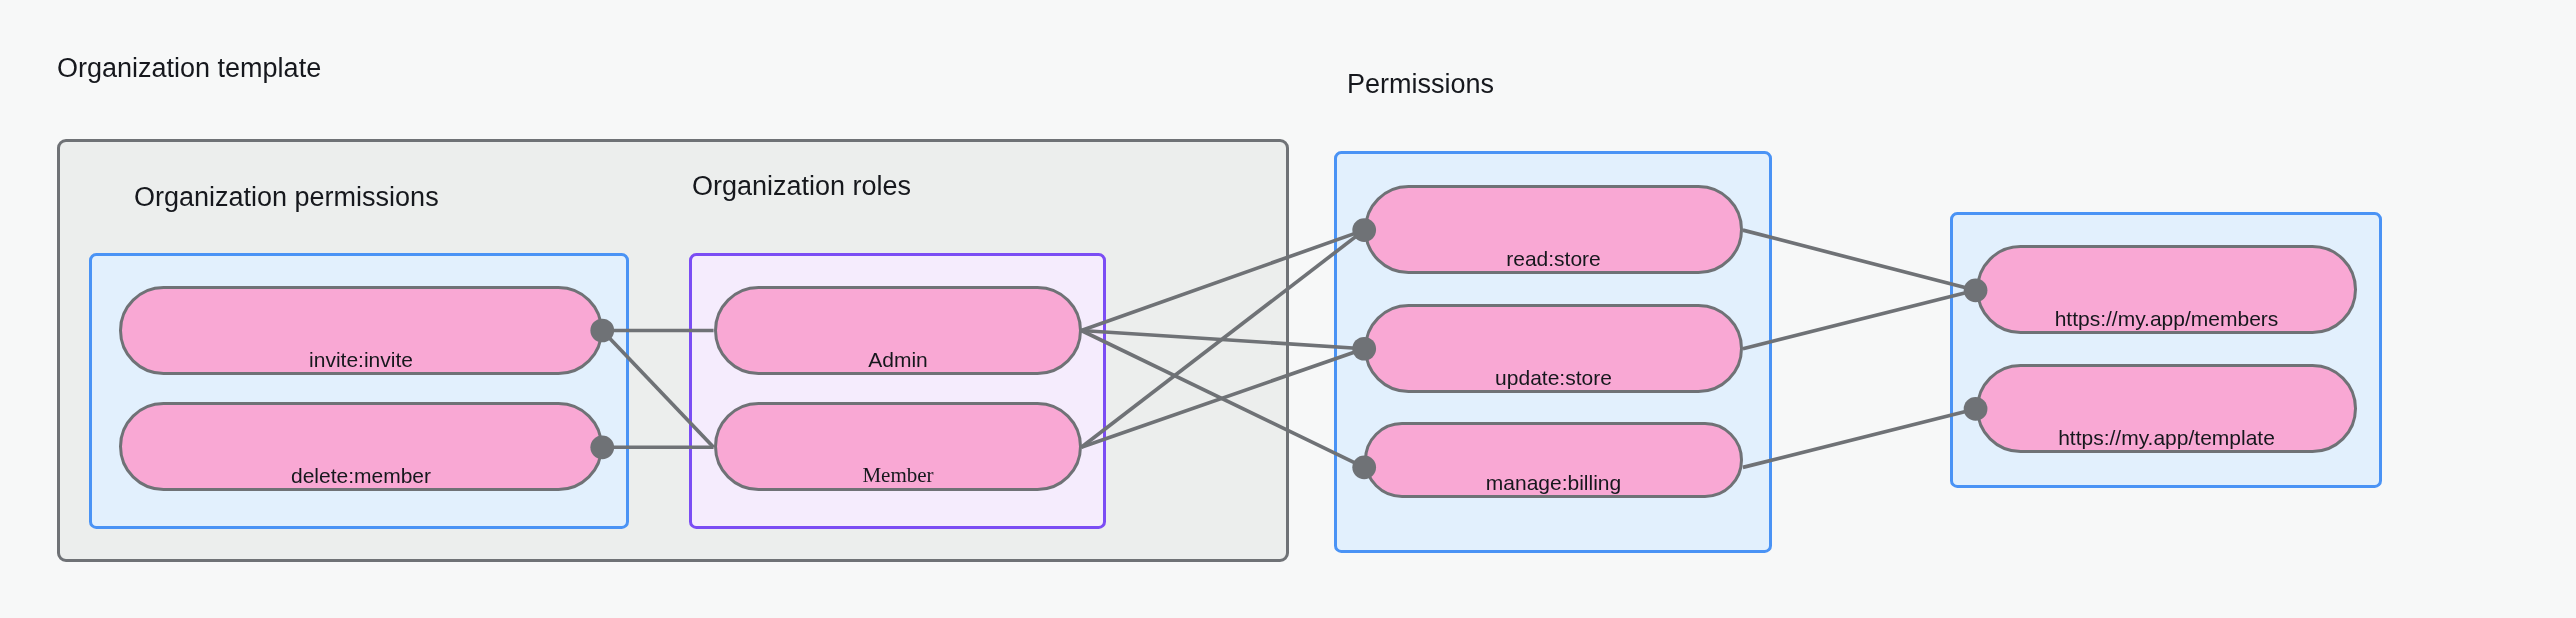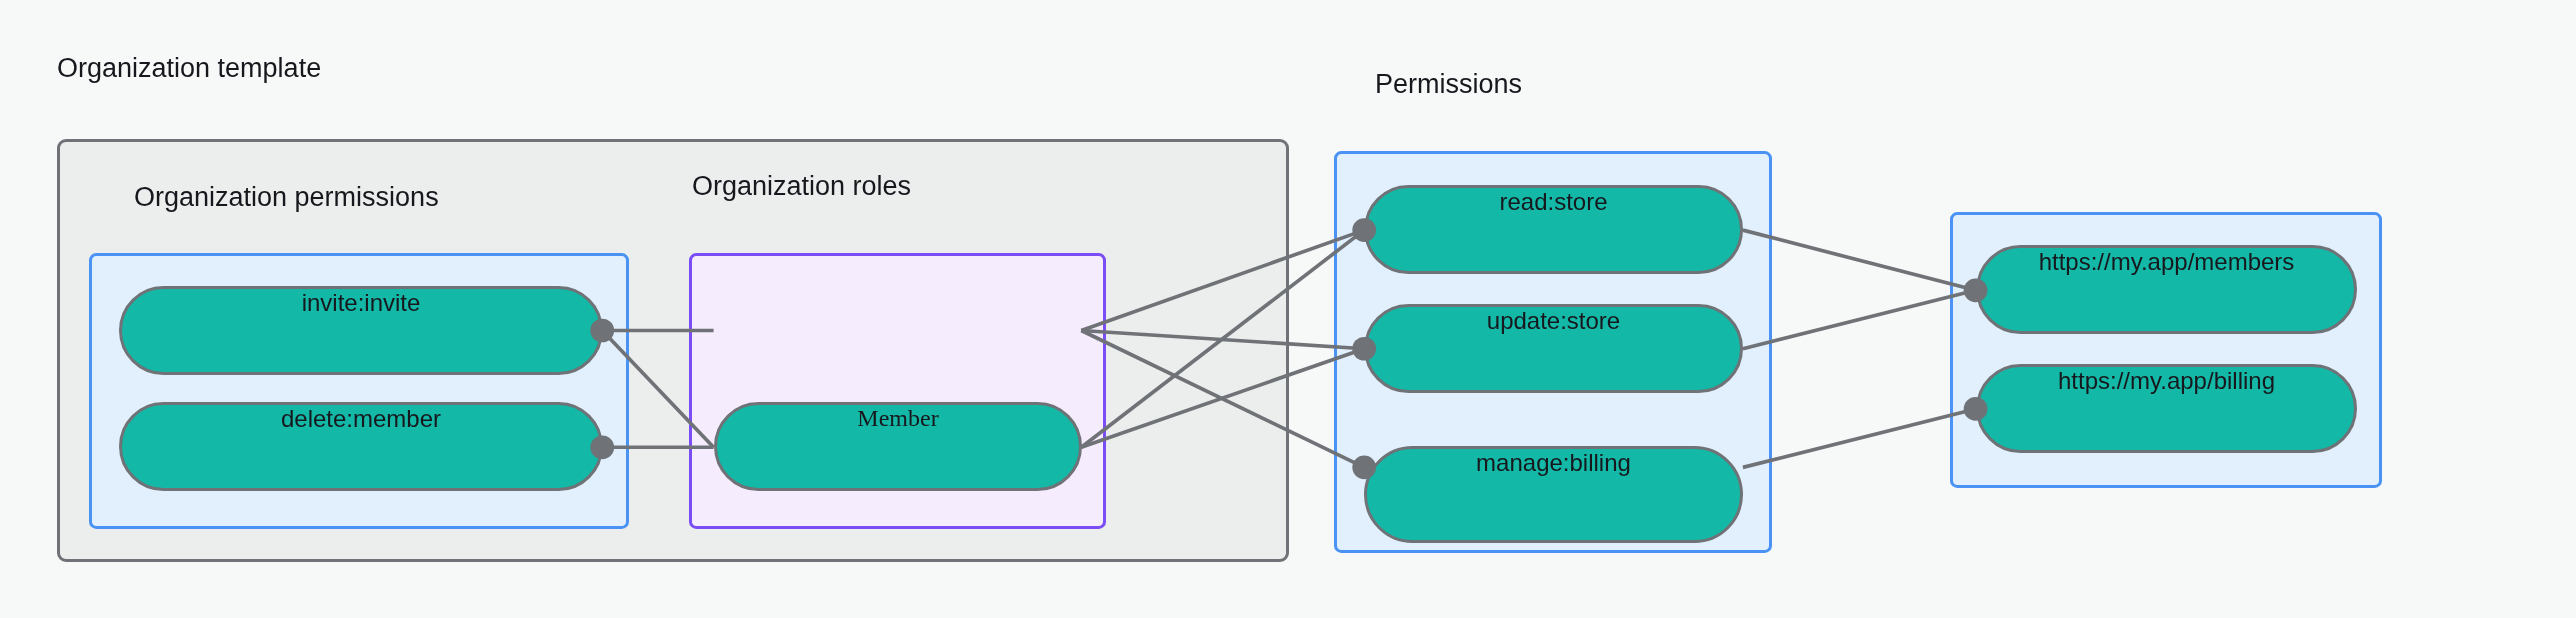--- a/index.html
+++ b/index.html
@@ -53,44 +53,44 @@
     border-radius: 7.3px;
   }
   .box-purple {
     background: #f5ecfd;
     border: 3.7px solid #7b4df4;
     border-radius: 7.3px;
   }
   .pill {
     position: absolute;
     box-sizing: border-box;
-    background: #14b8a6;
+    background: #f9a8d4;
     border: 3.7px solid #6f7276;
     border-radius: 912px;
     display: flex;
-    align-items: flex-start;
+    align-items: flex-end;
     justify-content: center;
-    font-size: 24px;
+    font-size: 21px;
     color: #16181d;
     z-index: 4;
     white-space: nowrap;
   }
 </style>
 </head>
 <body>
 
 <div class="canvas">
 
   <div class="grp-label" style="left:57px; top:55px;">Organization template</div>
 
   <div class="grp-label" style="left:89px; top:184px;margin-left:45px;">Organization permissions</div>
 
   <div class="grp-label" style="left:692px; top:173px;">Organization roles</div>
 
-  <div class="grp-label" style="left:1375px; top:71px;text-align:center;">Permissions</div>
+  <div class="grp-label" style="left:1347px; top:71px;text-align:center;">Permissions</div>
 
 
   <div class="box box-outer" style="left:57px; top:139px; width:1232px; height:423px;"></div>
 
   <div class="box box-blue" style="left:89px; top:253px; width:540px; height:276px;"></div>
 
   <div class="box box-purple" style="left:689px; top:253px; width:417px; height:276px;"></div>
 
   <div class="box box-blue" style="left:1334px; top:151px; width:438px; height:402px;"></div>
 
@@ -125,39 +125,42 @@
   </svg>
 
   <div class="pill" style="left:119px; top:286px; width:484px; height:89px;">
     <span>invite:invite</span>
   </div>
 
   <div class="pill" style="left:119px; top:402px; width:484px; height:89px;">
     <span>delete:member</span>
   </div>
 
+  <div class="pill" style="left:714px; top:286px; width:368px; height:89px;">
+    <span>Admin</span>
+  </div>
 
   <div class="pill" style="left:714px; top:402px; width:368px; height:89px;font-family:Liberation Serif, serif;">
     <span>Member</span>
   </div>
 
   <div class="pill" style="left:1364px; top:185px; width:379px; height:89px;">
     <span>read:store</span>
   </div>
 
   <div class="pill" style="left:1364px; top:304px; width:379px; height:89px;">
     <span>update:store</span>
   </div>
 
-  <div class="pill" style="left:1364px; top:446px; width:379px; height:97px;">
+  <div class="pill" style="left:1364px; top:422px; width:379px; height:76px;">
     <span>manage:billing</span>
   </div>
 
   <div class="pill" style="left:1976px; top:245px; width:381px; height:89px;">
     <span>https://my.app/members</span>
   </div>
 
   <div class="pill" style="left:1976px; top:364px; width:381px; height:89px;">
-    <span>https://my.app/billing</span>
+    <span>https://my.app/template</span>
   </div>
 
 </div>
 
 
 </body></html>

